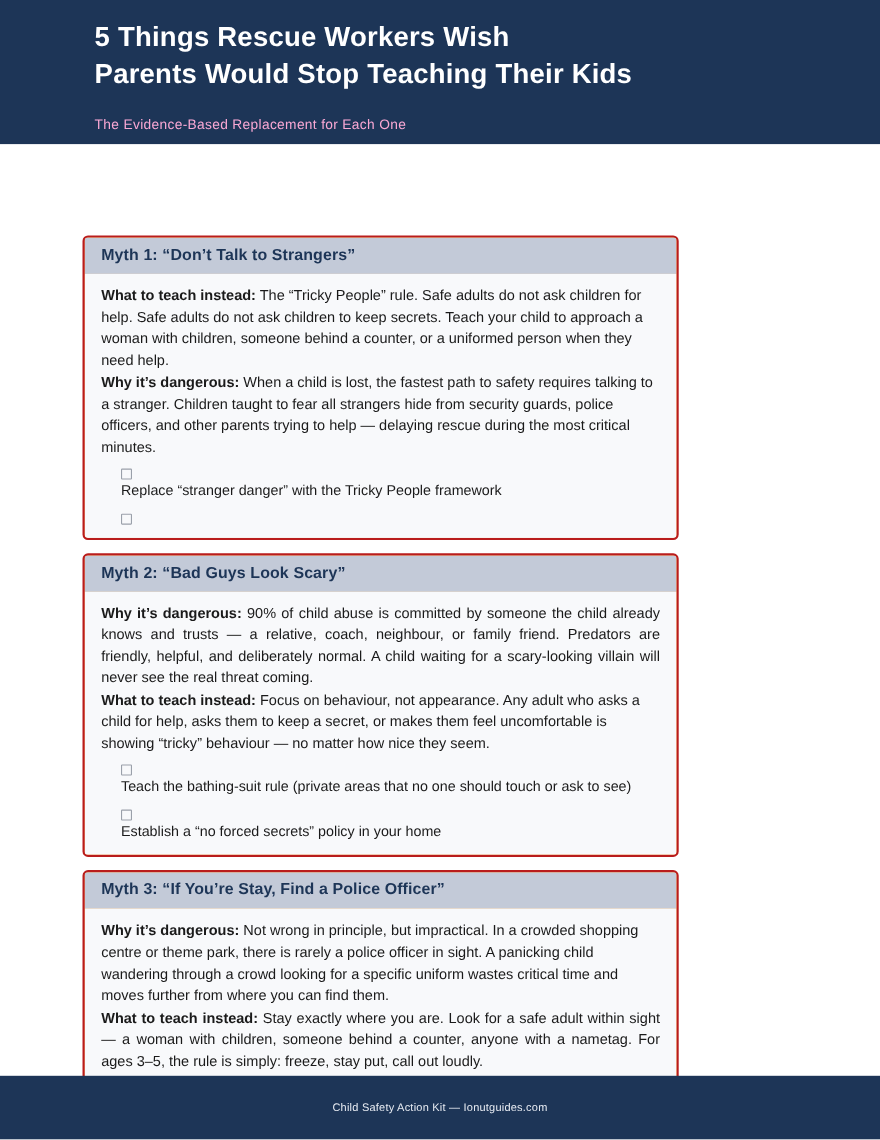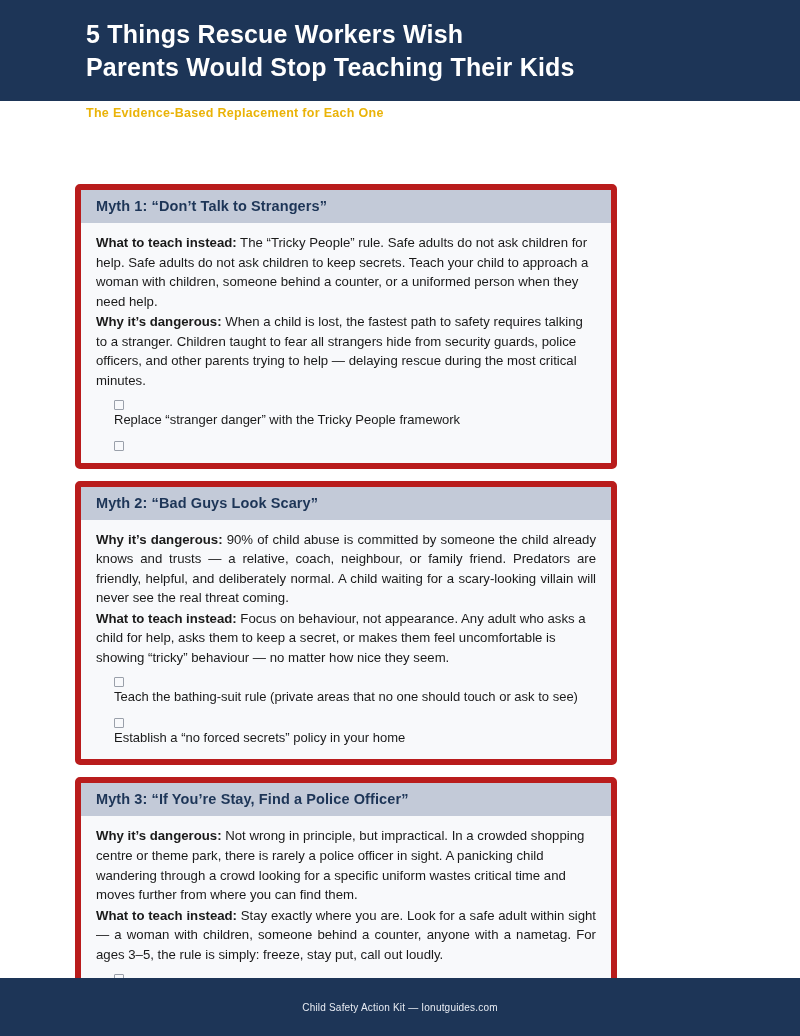--- a/index.html
+++ b/index.html
@@ -11,48 +11,48 @@
     font-family: "Liberation Sans", sans-serif;
     color: #1a1a1a;
     position: relative;
     overflow: hidden;
   }
 
   
   .page-header {
     background: #1d3557;
     padding: 18px 0 20px 86px;
-    height: 101px;
+    height: 131px;
   }
   .page-title {
     color: #ffffff;
     font-size: 25px;
     font-weight: bold;
     line-height: 1.32;
     letter-spacing: 0.2px;
     margin: 0;
     white-space: pre-line;
   }
   .page-subtitle {
-    color: #eab308;
+    color: #f9a8d4;
     font-size: 12.5px;
-    font-weight: bold;
+    font-weight: normal;
     margin-top: 22px;
     letter-spacing: 0.3px;
   }
 
   
   .content {
     padding: 83px 75px 0 75px;
   }
 
   
   .myth-card {
     width: 542px;
-    border: 6px solid #b91c1c;
+    border: 2px solid #b91c1c;
     border-radius: 5px;
     background: #fdba74;
     margin-bottom: 12px;
     overflow: hidden;
   }
   .myth-card-header {
     background: #c3cad8;
     padding: 7px 15px 8px 15px;
   }
   .myth-card-title {

